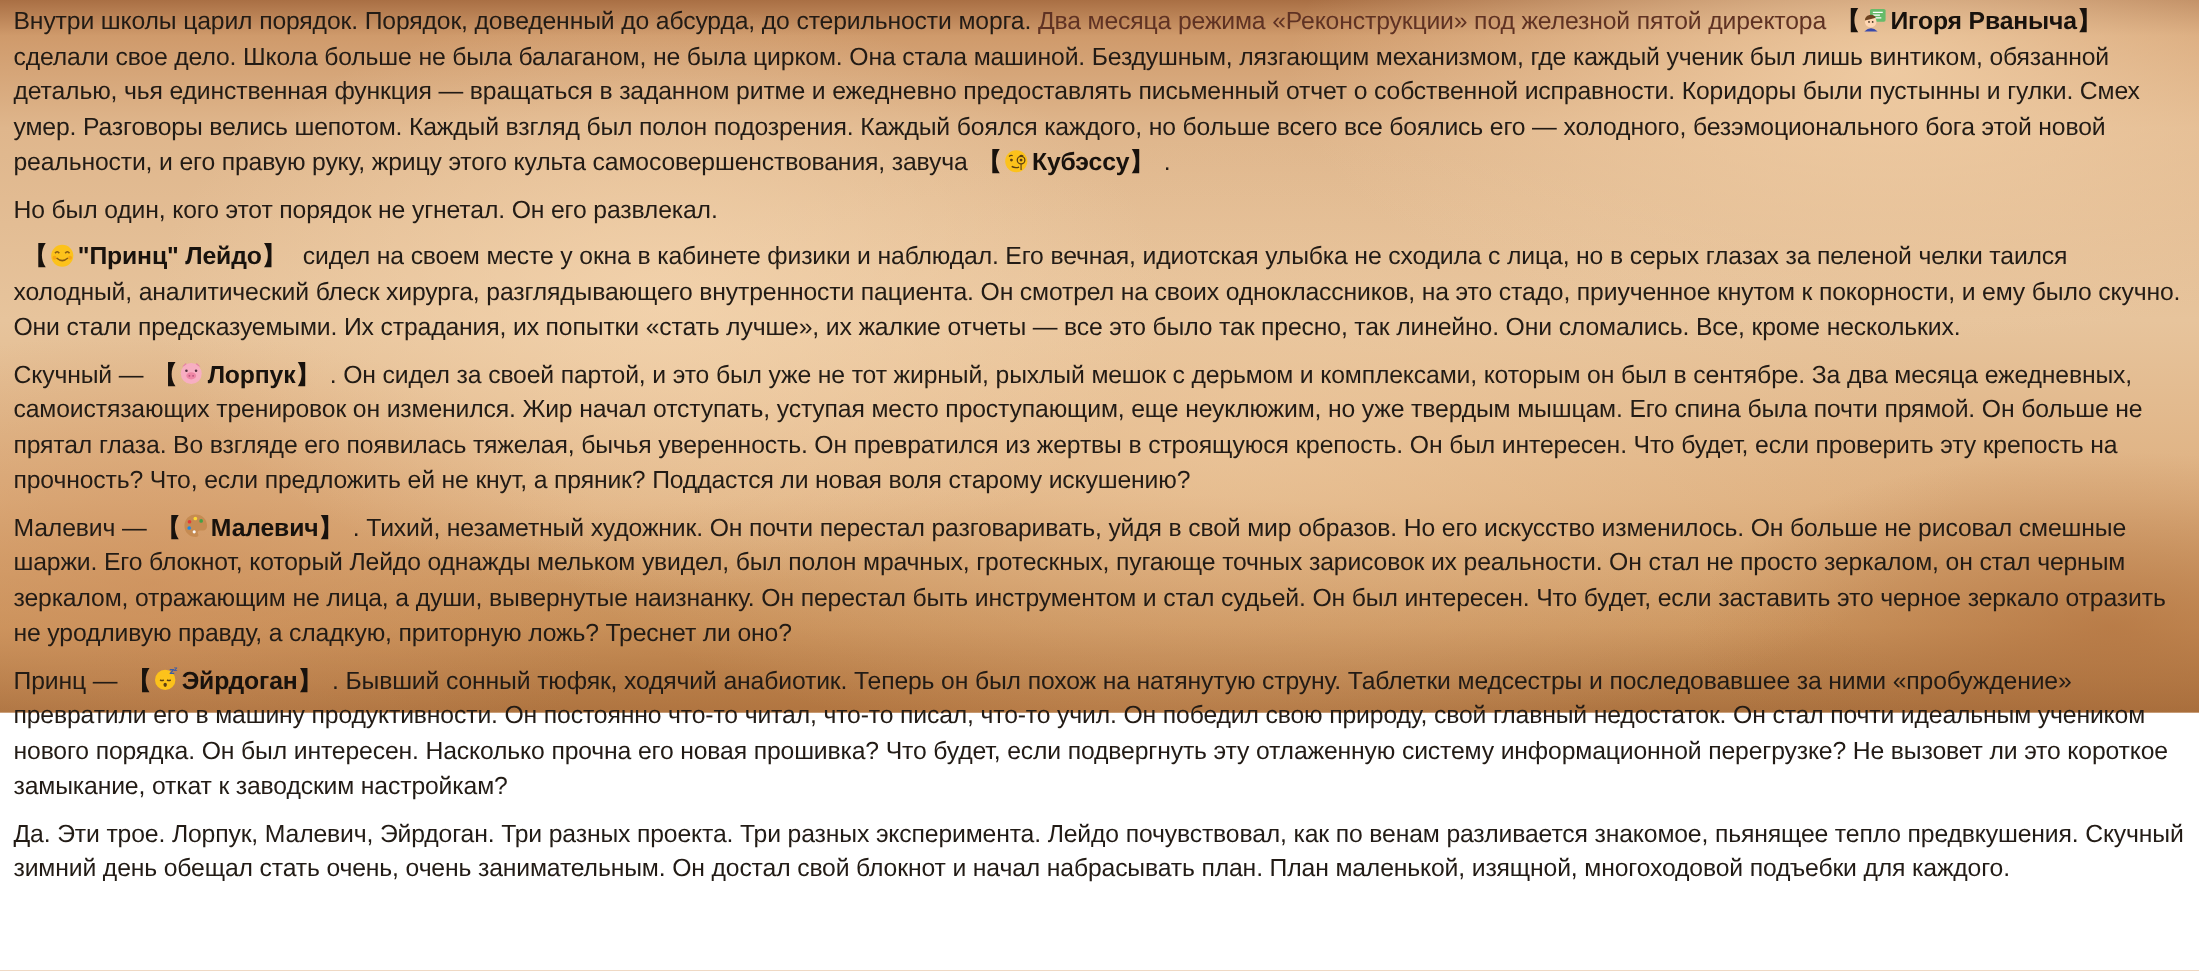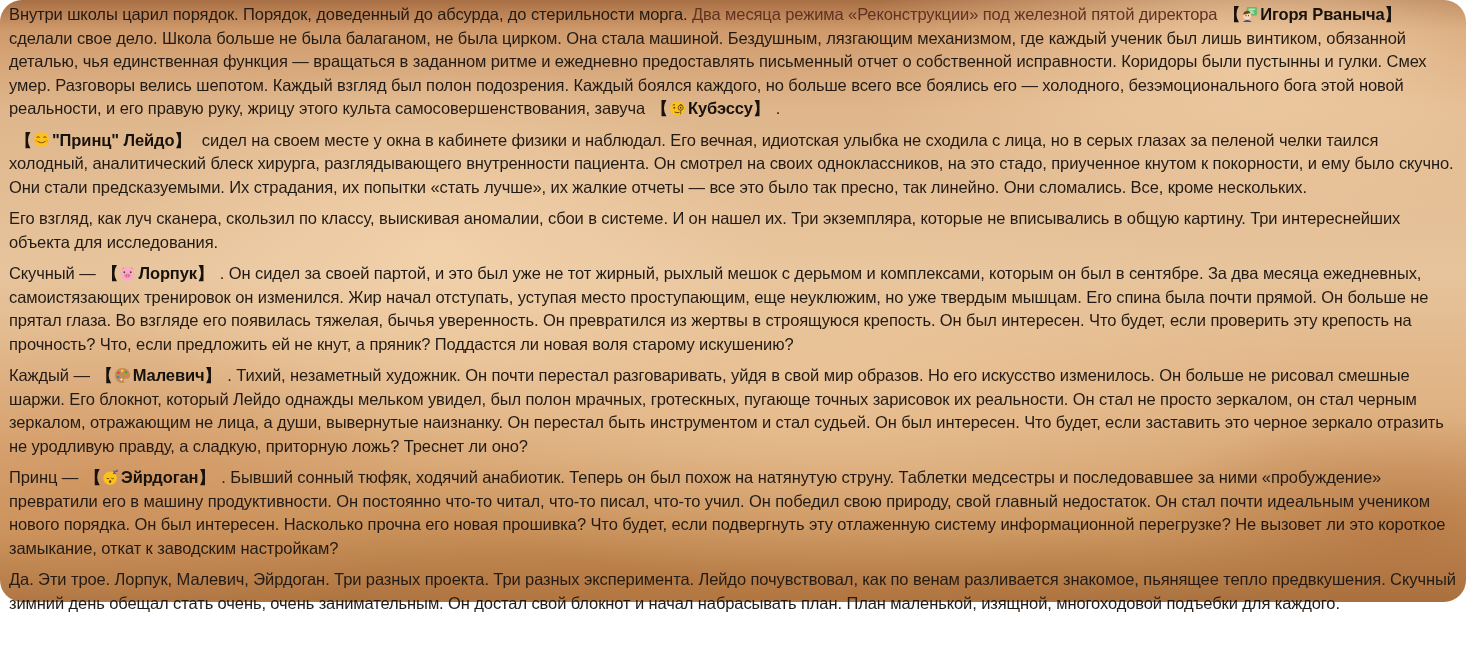--- a/index.html
+++ b/index.html
@@ -1,32 +1,31 @@
 <!DOCTYPE html>
 <html><head>
 <meta charset="utf-8">
 <style>
   html,body{margin:0;padding:0;}
   body{
     width:1466px;height:647px;overflow:hidden;
     font-family:"Liberation Sans","DejaVu Sans",sans-serif;
   }
   .page-bg{
-    position:relative;width:1466px;height:602px;box-sizing:border-box;
+    position:relative;width:1466px;height:475px;box-sizing:border-box;
     padding:3px 9px 0 9px;
     background-color:#dfb288;
     background-image:
       radial-gradient(ellipse 620px 280px at 86% 10%, rgba(242,208,168,.85), rgba(242,208,168,0) 65%),
       radial-gradient(ellipse 520px 300px at 30% 42%, rgba(245,214,176,.75), rgba(245,214,176,0) 65%),
       radial-gradient(ellipse 760px 320px at 56% 63%, rgba(240,204,162,.55), rgba(240,204,162,0) 65%),
       radial-gradient(ellipse 480px 260px at 7% 82%, rgba(204,140,88,.55), rgba(204,140,88,0) 65%),
       radial-gradient(ellipse 430px 180px at 96% 88%, rgba(168,102,52,.55), rgba(168,102,52,0) 65%),
       radial-gradient(ellipse 900px 220px at 45% 101%, rgba(186,122,66,.6), rgba(186,122,66,0) 70%),
       linear-gradient(180deg,#a96f44 0%,#cf9a6b 5%,#dfb68c 18%,#e7c49c 45%,#deb080 70%,#cd9760 88%,#a9713f 100%);
-    border-radius: 22px;
   }
   .story{
     color:var(--text,#221b15);
     font-size:16.5px;line-height:23.5px;letter-spacing:-0.1px;
   }
   .story p{margin:0 0 8px 0;white-space:pre-wrap;}
   .run{}
   .run.accent{color:var(--accent,#5f3223);}
   .char-tag{font-weight:700;color:var(--name_color,#18120d);margin:0 2px;}
   .char-tag .bracket{font-weight:700;}
@@ -49,39 +48,39 @@
               <circle cx="7.9" cy="10.2" r=".6" fill="#3c2a18"></circle>
             </svg></span><span class="char-name">Игоря Рваныча</span><span class="bracket">】</span></span><span class="run"> сделали свое дело. Школа больше не была балаганом, не была цирком. Она стала машиной. Бездушным, лязгающим механизмом, где каждый ученик был лишь винтиком, обязанной деталью, чья единственная функция — вращаться в заданном ритме и ежедневно предоставлять письменный отчет о собственной исправности. Коридоры были пустынны и гулки. Смех умер. Разговоры велись шепотом. Каждый взгляд был полон подозрения. Каждый боялся каждого, но больше всего все боялись его — холодного, безэмоционального бога этой новой реальности, и его правую руку, жрицу этого культа самосовершенствования, завуча </span><span class="char-tag"><span class="bracket">【</span><span class="emoji" title="🧐"><svg viewBox="0 0 18 18">
               <circle cx="9" cy="9" r="7.8" fill="#FCC21B"></circle>
               <path d="M3.9 5.6q1.3-1.1 2.6-.5M11.4 5.1q1.3-.6 2.5.2" stroke="#5c4012" stroke-width=".9" fill="none"></path>
               <circle cx="5.6" cy="8.2" r="1" fill="#5c4012"></circle>
               <circle cx="12.4" cy="8.2" r="1" fill="#5c4012"></circle>
               <circle cx="12.4" cy="8.2" r="2.7" fill="none" stroke="#5c4012" stroke-width=".9"></circle>
               <line x1="12.4" y1="10.9" x2="12.4" y2="15.2" stroke="#5c4012" stroke-width=".8"></line>
               <path d="M5.8 12.6q2.2 1.5 5.2.5" stroke="#5c4012" stroke-width="1" fill="none"></path>
             </svg></span><span class="char-name">Кубэссу</span><span class="bracket">】</span></span><span class="run"> .</span></p>
+      <p><span class="run">Но был один, кого этот порядок не угнетал. Он его развлекал.</span></p>
       <p><span class="run"> </span><span class="char-tag"><span class="bracket">【</span><span class="emoji" title="😊"><svg viewBox="0 0 18 18">
               <circle cx="9" cy="9" r="7.8" fill="#FCC21B"></circle>
               <path d="M3.9 7.2q1.5-2.1 3 0M11.1 7.2q1.5-2.1 3 0" stroke="#8a5b12" stroke-width="1.1" fill="none"></path>
               <circle cx="3.5" cy="10.4" r="1.4" fill="#F4900C" opacity=".55"></circle>
               <circle cx="14.5" cy="10.4" r="1.4" fill="#F4900C" opacity=".55"></circle>
               <path d="M5 10.6q4 3.6 8 0" stroke="#8a5b12" stroke-width="1.1" fill="none"></path>
             </svg></span><span class="char-name">"Принц" Лейдо</span><span class="bracket">】</span></span><span class="run">  сидел на своем месте у окна в кабинете физики и наблюдал. Его вечная, идиотская улыбка не сходила с лица, но в серых глазах за пеленой челки таился холодный, аналитический блеск хирурга, разглядывающего внутренности пациента. Он смотрел на своих одноклассников, на это стадо, приученное кнутом к покорности, и ему было скучно. Они стали предсказуемыми. Их страдания, их попытки «стать лучше», их жалкие отчеты — все это было так пресно, так линейно. Они сломались. Все, кроме нескольких.</span></p>
-      <p><span class="run">Его взгляд, как луч сканера, скользил по классу, выискивая аномалии, сбои в системе. И он нашел их. Три экземпляра, которые не вписывались в общую картину. Три интереснейших объекта для исследования.</span></p>
       <p><span class="run">Скучный — </span><span class="char-tag"><span class="bracket">【</span><span class="emoji" title="🐷"><svg viewBox="0 0 18 18">
               <path d="M2.6 4.6 5.2 2.2 6.8 5z" fill="#E583A4"></path>
               <path d="M15.4 4.6 12.8 2.2 11.2 5z" fill="#E583A4"></path>
               <circle cx="9" cy="9.6" r="7.4" fill="#F7AEC2"></circle>
               <ellipse cx="9" cy="11.2" rx="3.5" ry="2.5" fill="#EF86A5"></ellipse>
               <circle cx="7.7" cy="11.2" r=".65" fill="#B2527A"></circle>
               <circle cx="10.3" cy="11.2" r=".65" fill="#B2527A"></circle>
               <circle cx="5.6" cy="7.6" r=".9" fill="#55303f"></circle>
               <circle cx="12.4" cy="7.6" r=".9" fill="#55303f"></circle>
             </svg></span><span class="char-name">Лорпук</span><span class="bracket">】</span></span><span class="run"> . Он сидел за своей партой, и это был уже не тот жирный, рыхлый мешок с дерьмом и комплексами, которым он был в сентябре. За два месяца ежедневных, самоистязающих тренировок он изменился. Жир начал отступать, уступая место проступающим, еще неуклюжим, но уже твердым мышцам. Его спина была почти прямой. Он больше не прятал глаза. Во взгляде его появилась тяжелая, бычья уверенность. Он превратился из жертвы в строящуюся крепость. Он был интересен. Что будет, если проверить эту крепость на прочность? Что, если предложить ей не кнут, а пряник? Поддастся ли новая воля старому искушению?</span></p>
-      <p><span class="run">Каждый — </span><span class="char-tag"><span class="bracket">【</span><span class="emoji" title="🎨"><svg viewBox="0 0 18 18">
+      <p><span class="run">Малевич — </span><span class="char-tag"><span class="bracket">【</span><span class="emoji" title="🎨"><svg viewBox="0 0 18 18">
               <path d="M9 1C4.3 1 1 4.5 1 9c0 4.5 3.5 8 8 8 1.8 0 2.3-1.2 1.6-2.3-.7-1.2.1-2.3 1.5-2.3h2c1.8 0 2.9-1.5 2.9-3.4C17 4.3 13.4 1 9 1z" fill="#C68B52"></path>
               <circle cx="4.6" cy="6.2" r="1.3" fill="#E53935"></circle>
               <circle cx="8.7" cy="3.9" r="1.3" fill="#FDD835"></circle>
               <circle cx="12.8" cy="5.6" r="1.3" fill="#43A047"></circle>
               <circle cx="4.4" cy="10.6" r="1.3" fill="#1E88E5"></circle>
               <circle cx="7.9" cy="13.3" r="1.1" fill="#FAFAFA"></circle>
             </svg></span><span class="char-name">Малевич</span><span class="bracket">】</span></span><span class="run"> . Тихий, незаметный художник. Он почти перестал разговаривать, уйдя в свой мир образов. Но его искусство изменилось. Он больше не рисовал смешные шаржи. Его блокнот, который Лейдо однажды мельком увидел, был полон мрачных, гротескных, пугающе точных зарисовок их реальности. Он стал не просто зеркалом, он стал черным зеркалом, отражающим не лица, а души, вывернутые наизнанку. Он перестал быть инструментом и стал судьей. Он был интересен. Что будет, если заставить это черное зеркало отразить не уродливую правду, а сладкую, приторную ложь? Треснет ли оно?</span></p>
       <p><span class="run">Принц — </span><span class="char-tag"><span class="bracket">【</span><span class="emoji" title="😴"><svg viewBox="0 0 18 18">
               <circle cx="8.6" cy="9.8" r="7.2" fill="#FCC21B"></circle>
               <path d="M5 9.8q1.3 1 2.6 0M9.9 9.8q1.3 1 2.6 0" stroke="#5c4012" stroke-width="1" fill="none"></path>

